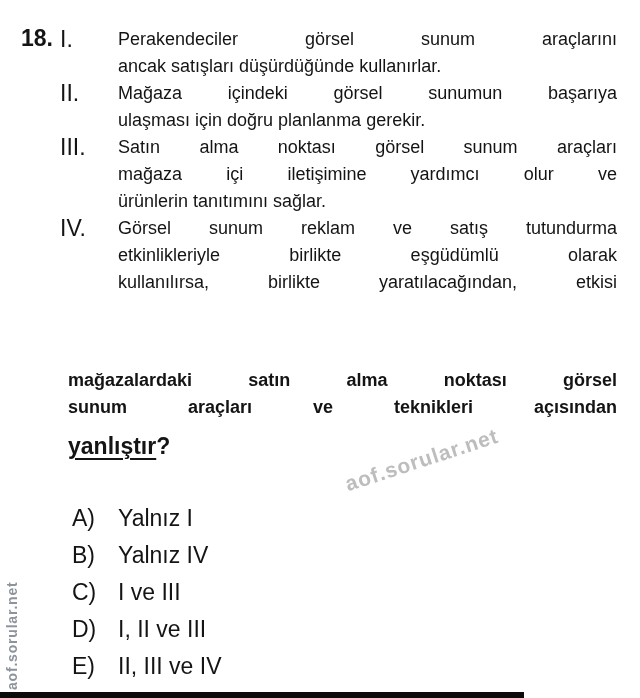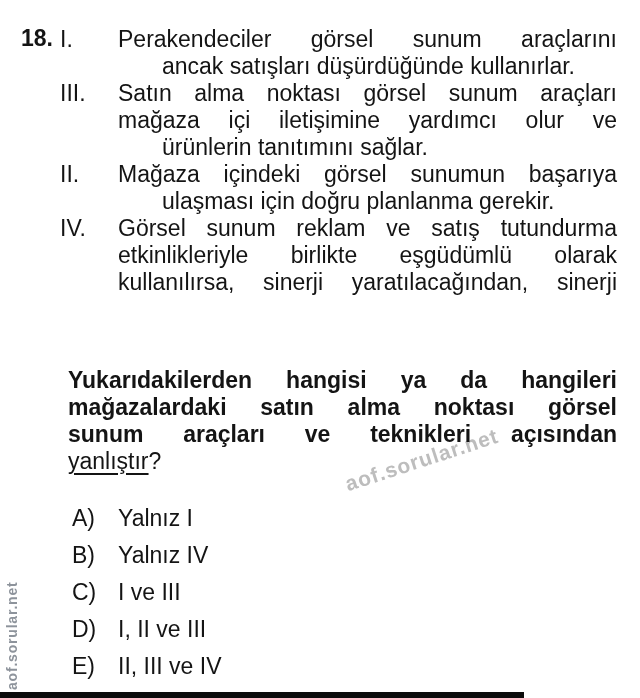--- a/index.html
+++ b/index.html
@@ -42,43 +42,43 @@
   .item-num {
     flex: 0 0 58px;
     font-size: 23px;
     line-height: 27px;
   }
   .item-body {
     flex: 1 1 auto;
     min-width: 0;
   }
   .jline {
-    font-size: 23px;
+    font-size: 18px;
     line-height: 27px;
     white-space: nowrap;
     text-align: justify;
     text-align-last: justify;
   }
   .jline.last {
     text-align-last: left;
-    margin-left: 44px;
   }
   .stem {
     position: absolute;
     left: 68px;
     top: 367px;
     width: 549px;
     font-weight: bold;
   }
   .stem .jline { font-weight: bold; }
   .stem-last {
     font-size: 23px;
     line-height: 27px;
-    font-weight: normal;
+    font-weight: bold;
     text-align: left;
+    margin-top: 12px;
   }
   .u-word {
     text-decoration: underline;
     text-decoration-thickness: 2px;
     text-underline-offset: 4px;
   }
   .options {
     position: absolute;
     left: 72px;
     top: 505px;
@@ -150,49 +150,48 @@
 
     <div class="item">
       <div class="item-num">I.</div>
       <div class="item-body">
         <div class="jline">Perakendeciler görsel sunum araçlarını</div>
         <div class="jline last">ancak satışları düşürdüğünde kullanırlar.</div>
       </div>
     </div>
 
     <div class="item">
+      <div class="item-num">II.</div>
+      <div class="item-body">
+        <div class="jline">Mağaza içindeki görsel sunumun başarıya</div>
+        <div class="jline last">ulaşması için doğru planlanma gerekir.</div>
+      </div>
+    </div>
+
+    <div class="item">
       <div class="item-num">III.</div>
       <div class="item-body">
         <div class="jline">Satın alma noktası görsel sunum araçları</div>
         <div class="jline">mağaza içi iletişimine yardımcı olur ve</div>
         <div class="jline last">ürünlerin tanıtımını sağlar.</div>
       </div>
     </div>
 
     <div class="item">
-      <div class="item-num">II.</div>
-      <div class="item-body">
-        <div class="jline">Mağaza içindeki görsel sunumun başarıya</div>
-        <div class="jline last">ulaşması için doğru planlanma gerekir.</div>
-      </div>
-    </div>
-
-    <div class="item">
       <div class="item-num">IV.</div>
       <div class="item-body">
         <div class="jline">Görsel sunum reklam ve satış tutundurma</div>
         <div class="jline">etkinlikleriyle birlikte eşgüdümlü olarak</div>
-        <div class="jline">kullanılırsa, sinerji yaratılacağından, sinerji</div>
+        <div class="jline">kullanılırsa, birlikte yaratılacağından, etkisi</div>
       </div>
     </div>
 
   </div>
 
   <div class="stem">
-    <div class="jline">Yukarıdakilerden hangisi ya da hangileri</div>
     <div class="jline">mağazalardaki satın alma noktası görsel</div>
     <div class="jline">sunum araçları ve teknikleri açısından</div>
     <div class="stem-last"><span class="u-word">yanlıştır</span><span>?</span></div>
   </div>
 
   <div class="options">
 
     <div class="option">
       <div class="opt-letter">A)</div>
       <div class="opt-text">Yalnız I</div>

